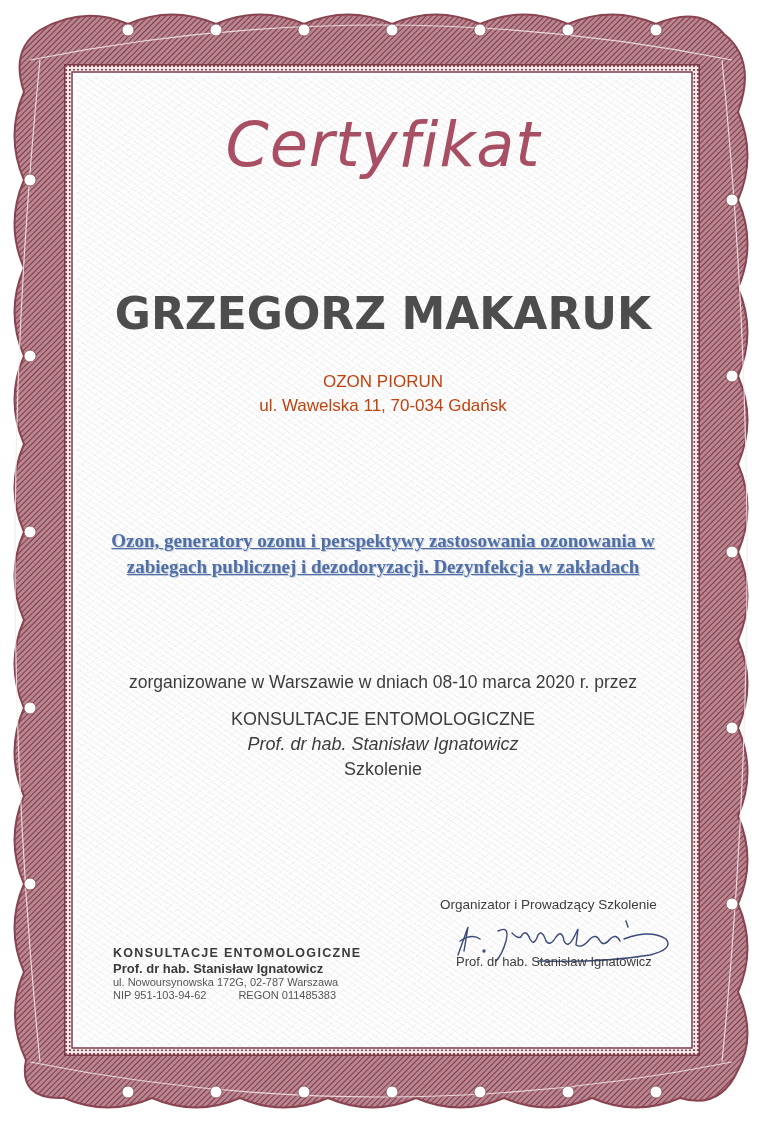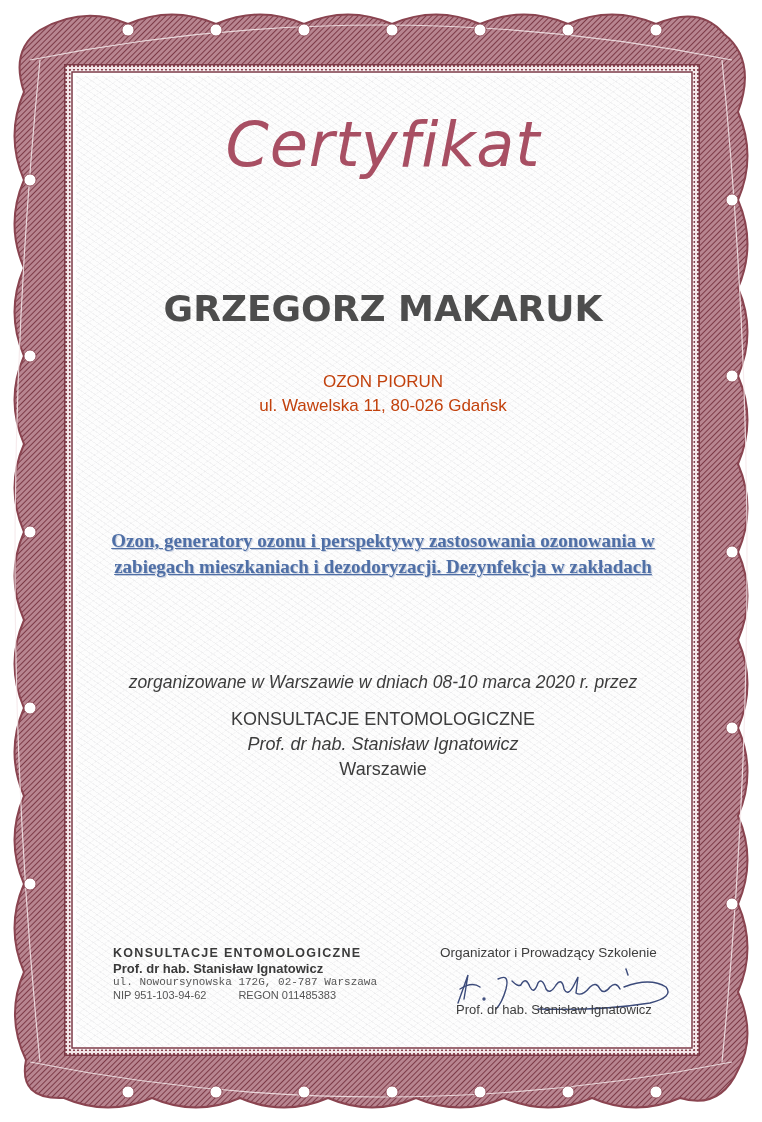--- a/index.html
+++ b/index.html
@@ -8,33 +8,33 @@
   .paper {
     position:absolute; left:76px; top:76px; width:614px; height:971px;
     background:#fdfdfd;
     background-image:
       repeating-linear-gradient(35deg, rgba(150,150,160,0.10) 0 1px, transparent 1px 5px),
       repeating-linear-gradient(-35deg, rgba(150,150,160,0.06) 0 1px, transparent 1px 7px);
   }
   .content { position:absolute; left:0; top:0; width:762px; height:798px; }
   .center { position:absolute; left:76px; width:614px; text-align:center; }
   .title { top:108px; font-family:"DejaVu Sans", sans-serif; font-style:italic; font-size:62px; color:#a84f63; letter-spacing:1px; }
-  .name { top:288px; font-family:"DejaVu Sans", sans-serif; font-weight:bold; font-size:36px; color:#4d4d4d; letter-spacing:0px; }
+  .name { top:288px; font-family:"DejaVu Sans", sans-serif; font-weight:bold; font-size:44px; color:#4d4d4d; letter-spacing:0px; }
   .company { top:370px; font-size:17px; color:#c2410c; line-height:24px; }
   .completed { top:471px; font-size:20px; color:#3d3d3d; }
   .topic { top:528px; left:96px; width:574px; font-family:"Liberation Serif", serif; font-weight:bold; font-size:19px; line-height:26px; color:#4f6fa6; text-shadow:1px 1px 1px rgba(120,140,180,0.45);text-decoration:underline; }
-  .organized { top:672px; font-size:17.5px; color:#3d3d3d;font-style:italic; }
+  .organized { top:672px; font-size:17.5px; color:#3d3d3d; }
   .organizer { top:707px; font-size:18px; color:#3d3d3d; line-height:25px; }
   .organizer .italic { font-style:italic; }
   .stamp { position:absolute; left:113px; top:946px; width:230px; font-family:"Liberation Sans", sans-serif; color:#3a3a3a; }
   .stamp .l1 { font-size:12.5px; font-weight:bold; letter-spacing:1.3px; line-height:15px; white-space:nowrap; }
   .stamp .l2 { font-size:13px; font-weight:bold; line-height:15px; white-space:nowrap; }
-  .stamp .l3 { font-size:11px; line-height:13px; white-space:nowrap; color:#555;font-family:Liberation Mono, monospace; }
+  .stamp .l3 { font-size:11px; line-height:13px; white-space:nowrap; color:#555; }
   .stamp .l4 { font-size:11px; line-height:13px; white-space:nowrap; color:#555; display:flex; justify-content:space-between; width:218px;gap:32px; }
-  .sig-block { position:absolute; left:440px; top:945px; width:240px; color:#3d3d3d; }
+  .sig-block { position:absolute; left:440px; top:897px; width:240px; color:#3d3d3d; }
   .sig-label { font-size:13.5px; text-align:left; white-space:nowrap; }
   .sig-svg { position:absolute; left:0; top:14px; width:240px; height:56px; }
   .sig-name { position:absolute; left:16px; top:57px; font-size:13px; white-space:nowrap; }
 </style>
 </head>
 <body>
 
 <svg class="border-svg" viewBox="0 0 762 1122" xmlns="http://www.w3.org/2000/svg">
   <defs>
     <pattern id="rays" width="4" height="4" patternUnits="userSpaceOnUse" patternTransform="rotate(45)">
@@ -93,31 +93,31 @@
   <rect x="72" y="72" width="620" height="976" fill="none" stroke="#7c3a47" stroke-width="1.5"></rect>
 </svg>
 
 <div class="paper"></div>
 
 <div class="content">
   <div class="center title">Certyfikat</div>
   <div class="center name">GRZEGORZ MAKARUK</div>
   <div class="center company">
     <div>OZON PIORUN</div>
-    <div>ul. Wawelska 11, 80-026 Gdańsk</div>
+    <div>ul. Wawelska 11, 70-034 Gdańsk</div>
   </div>
   <div class="center topic">
     <div>Ozon, generatory ozonu i perspektywy zastosowania ozonowania w</div>
-    <div>zabiegach mieszkaniach i dezodoryzacji. Dezynfekcja w zakładach</div>
+    <div>zabiegach publicznej i dezodoryzacji. Dezynfekcja w zakładach</div>
   </div>
   <div class="center organized">zorganizowane w Warszawie w dniach 08-10 marca 2020 r. przez</div>
   <div class="center organizer">
     <div>KONSULTACJE ENTOMOLOGICZNE</div>
     <div class="italic">Prof. dr hab. Stanisław Ignatowicz</div>
-    <div>Warszawie</div>
+    <div>Szkolenie</div>
   </div>
 
   <div class="stamp">
     <div class="l1">KONSULTACJE ENTOMOLOGICZNE</div>
     <div class="l2">Prof. dr hab. Stanisław Ignatowicz</div>
     <div class="l3">ul. Nowoursynowska 172G, 02-787 Warszawa</div>
     <div class="l4">
       <span>NIP 951-103-94-62</span>
       <span>REGON 011485383</span>
     </div>

